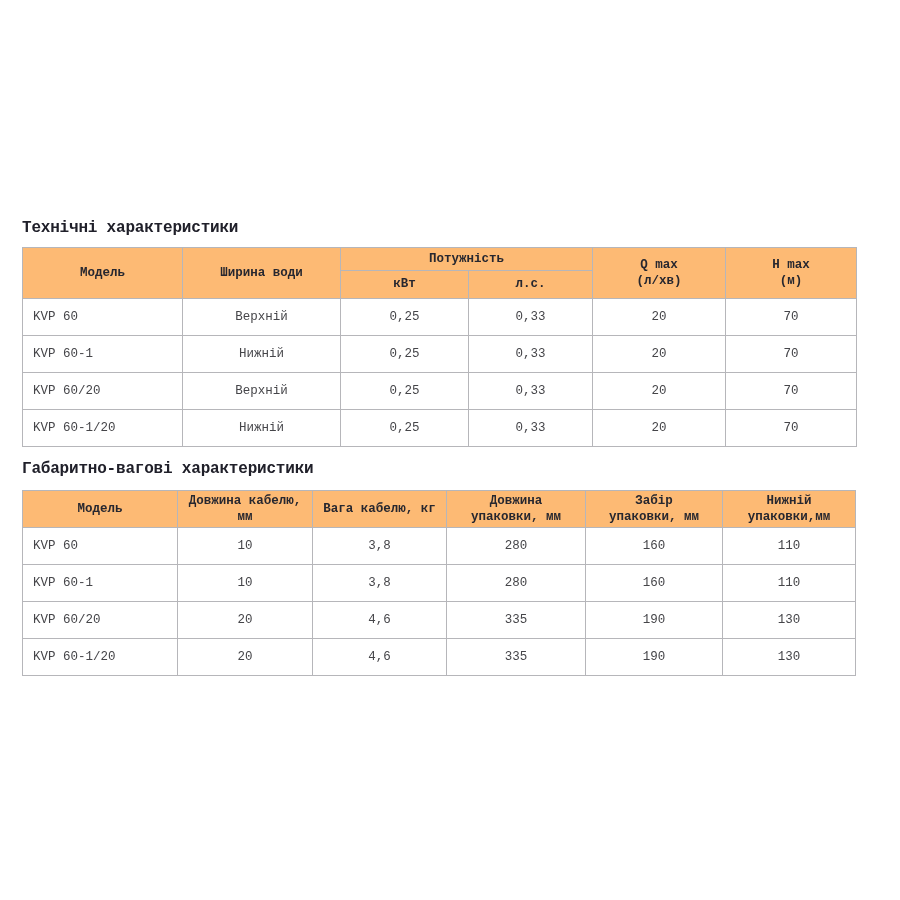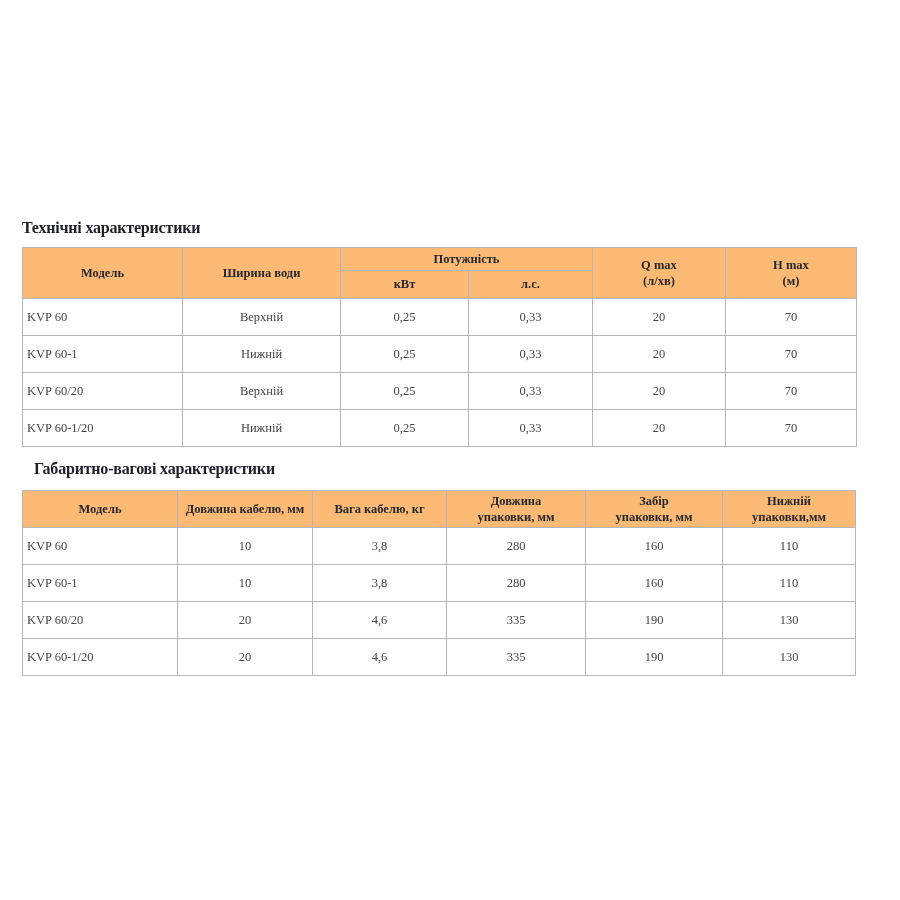--- a/index.html
+++ b/index.html
@@ -1,34 +1,34 @@
 <!DOCTYPE html>
 <html><head>
 <meta charset="utf-8">
 <style>
   * { margin:0; padding:0; box-sizing:border-box; }
   html,body { background:#ffffff; }
   .page {
     position:relative;
     width:900px; height:880px;
     background:#ffffff;
-    font-family:Liberation Serif, serif;
+    font-family:Liberation Mono, monospace;
     overflow:hidden;
   }
   .section-title {
     position:absolute;
     left:22px;
     font-size:16px;
     font-weight:bold;
     color:#20202a;
     letter-spacing:-0.2px;
     white-space:nowrap;
   }
   #title-1 { top:219px; }
-  #title-2 { top:460px;margin-left:12px; }
+  #title-2 { top:460px; }
 
   table.spec {
     position:absolute;
     left:22px;
     border-collapse:collapse;
     table-layout:fixed;
   }
   #table-1 { top:247px; width:834px; }
   #table-2 { top:490px; width:833px; }
 
@@ -46,21 +46,21 @@
     white-space:pre-line;
   }
   table.spec td {
     background:#ffffff;
     color:#454549;
     font-weight:normal;
     text-align:center;
   }
   table.spec td.model-cell {
     text-align:left;
-    padding-left:4px;
+    padding-left:10px;
   }
   #table-1 tr.hdr-top th { height:23px; }
   #table-1 tr.hdr-sub th { height:28px; }
   #table-1 tbody td { height:37px; }
   #table-2 thead th { height:37px; }
   #table-2 tbody td { height:37px; }
 </style>
 </head>
 <body>
 

